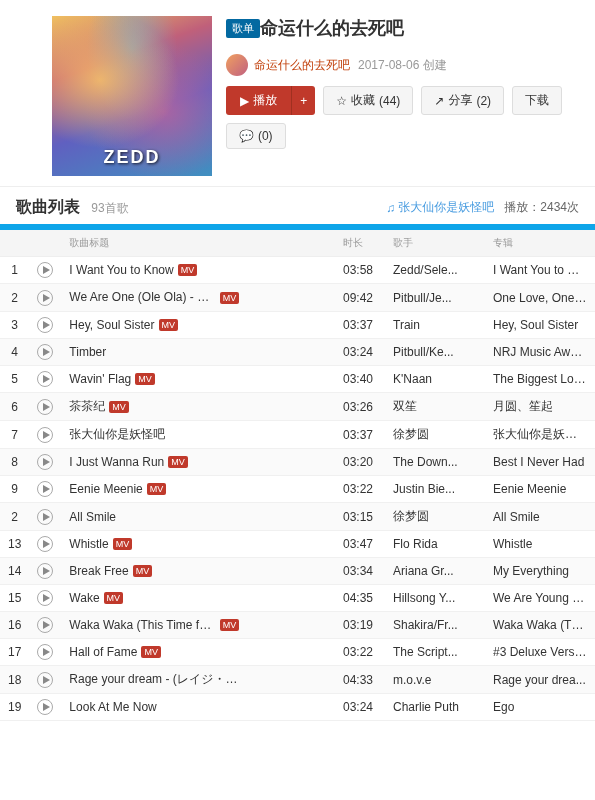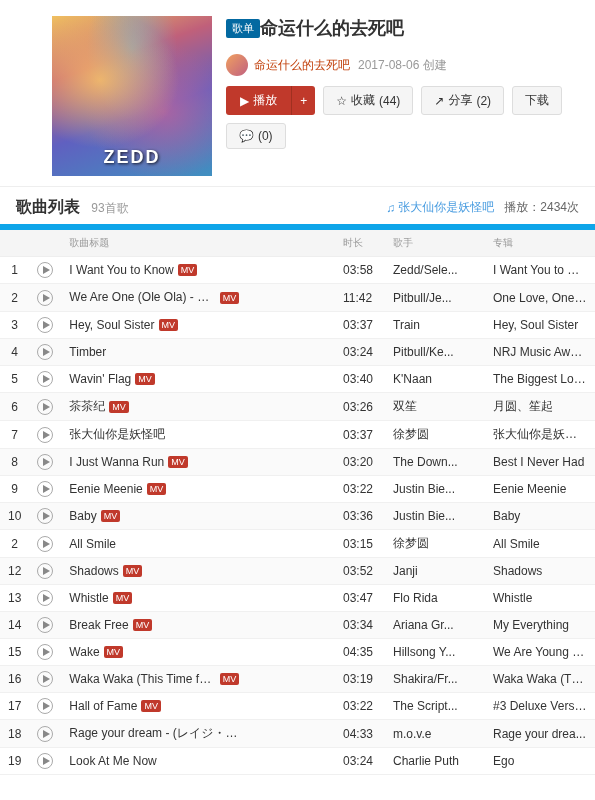--- a/index.html
+++ b/index.html
@@ -385,21 +385,21 @@
         <td class="td-num">2</td>
         <td class="td-play">
           <div class="play-btn-circle"></div>
         </td>
         <td>
           <div class="song-name">
             <span class="song-name-text">We Are One (Ole Ola) - 天下一家 ...</span>
             <span class="mv-icon">MV</span>
           </div>
         </td>
-        <td class="td-duration">11:42</td>
+        <td class="td-duration">09:42</td>
         <td class="td-artist">Pitbull/Je...</td>
         <td class="td-album">One Love, One R...</td>
       </tr>
       <tr>
         <td class="td-num">3</td>
         <td class="td-play">
           <div class="play-btn-circle"></div>
         </td>
         <td>
           <div class="song-name">
@@ -493,64 +493,34 @@
           <div class="song-name">
             <span class="song-name-text">Eenie Meenie</span>
             <span class="mv-icon">MV</span>
           </div>
         </td>
         <td class="td-duration">03:22</td>
         <td class="td-artist">Justin Bie...</td>
         <td class="td-album">Eenie Meenie</td>
       </tr>
       <tr>
-        <td class="td-num">10</td>
-        <td class="td-play">
-          <div class="play-btn-circle"></div>
-        </td>
-        <td>
-          <div class="song-name">
-            <span class="song-name-text">Baby</span>
-            <span class="mv-icon">MV</span>
-          </div>
-        </td>
-        <td class="td-duration">03:36</td>
-        <td class="td-artist">Justin Bie...</td>
-        <td class="td-album">Baby</td>
-      </tr>
-      <tr>
         <td class="td-num">2</td>
         <td class="td-play">
           <div class="play-btn-circle"></div>
         </td>
         <td>
           <div class="song-name">
             <span class="song-name-text">All Smile</span>
           </div>
         </td>
         <td class="td-duration">03:15</td>
         <td class="td-artist">徐梦圆</td>
         <td class="td-album">All Smile</td>
       </tr>
       <tr>
-        <td class="td-num">12</td>
-        <td class="td-play">
-          <div class="play-btn-circle"></div>
-        </td>
-        <td>
-          <div class="song-name">
-            <span class="song-name-text">Shadows</span>
-            <span class="mv-icon">MV</span>
-          </div>
-        </td>
-        <td class="td-duration">03:52</td>
-        <td class="td-artist">Janji</td>
-        <td class="td-album">Shadows</td>
-      </tr>
-      <tr>
         <td class="td-num">13</td>
         <td class="td-play">
           <div class="play-btn-circle"></div>
         </td>
         <td>
           <div class="song-name">
             <span class="song-name-text">Whistle</span>
             <span class="mv-icon">MV</span>
           </div>
         </td>

